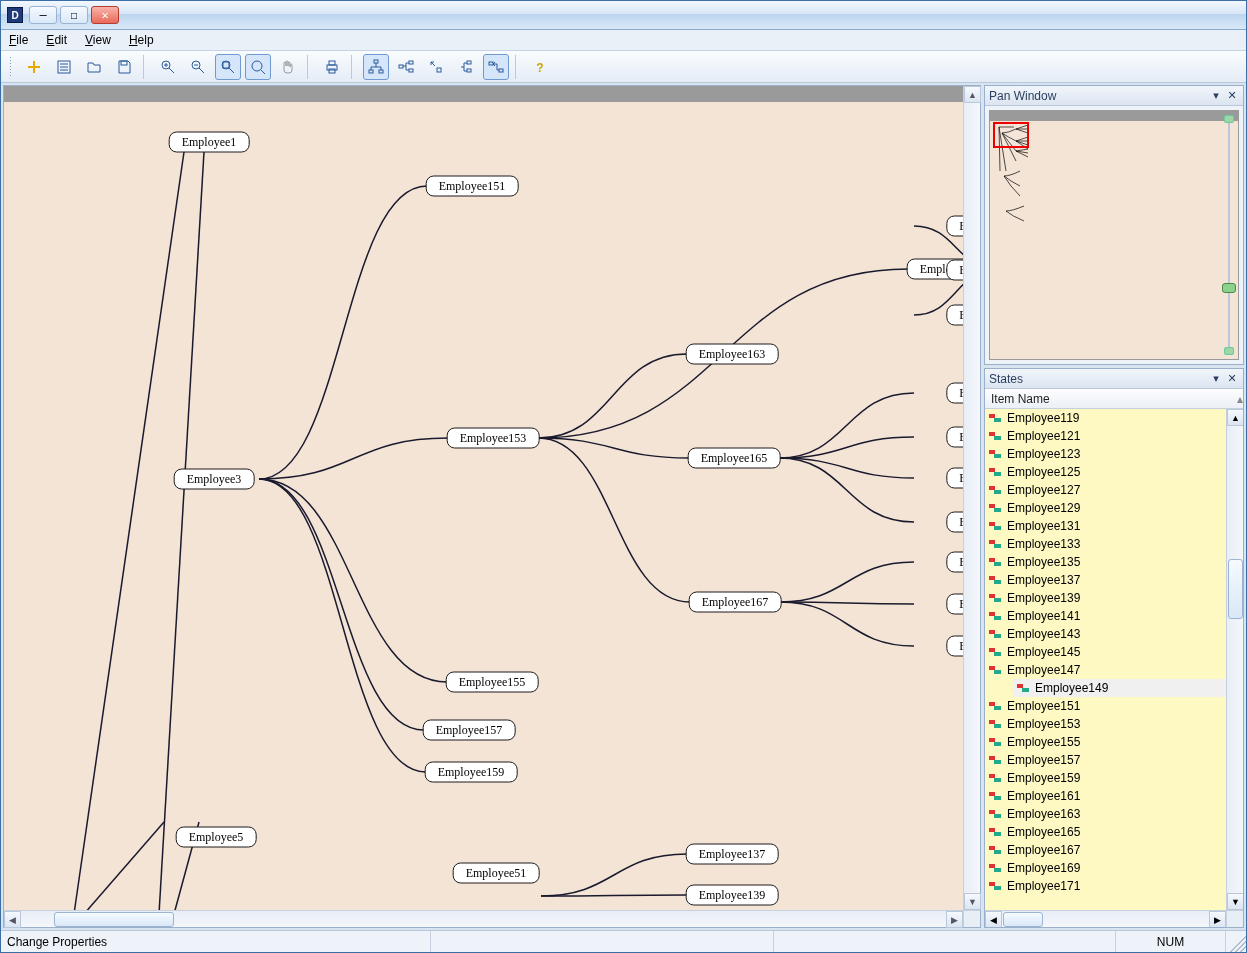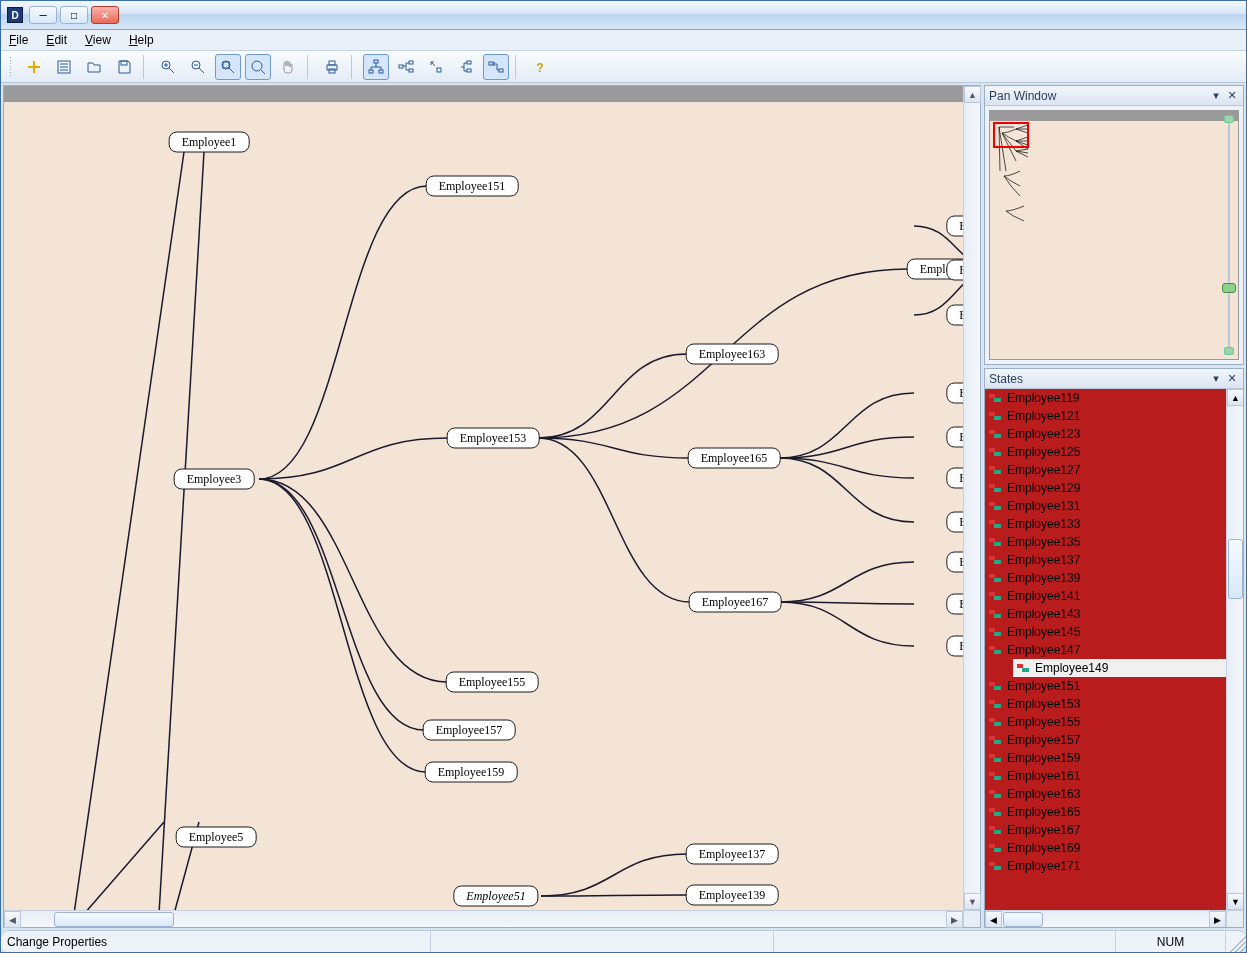--- a/index.html
+++ b/index.html
@@ -108,34 +108,34 @@
   .pan-viewport{position:absolute; left:3px; top:11px; width:36px; height:26px; border:2px solid #e00; background:rgba(255,255,255,0.05);}
   .pan-slider{position:absolute; right:2px; top:4px; bottom:4px; width:14px;}
   .pan-slider .track{position:absolute;left:6px;top:8px;bottom:8px;width:2px;background:#b9c7da;}
   .pan-slider .cap{position:absolute;width:10px;height:8px;left:2px;border:1px solid #6c9;background:#9fd6a8;border-radius:2px;}
   .pan-slider .cap.top{top:0;}
   .pan-slider .cap.bot{bottom:0;}
   .pan-slider .knob{position:absolute;left:0;top:70%;width:14px;height:10px;border:1px solid #4a8a4a;background:#8dd18d;border-radius:3px;}
   .states-body{flex:1;display:flex;flex-direction:column;min-height:0;}
   .states-header{height:20px;background:linear-gradient(#fdfdfe,#ebf0f7);border-bottom:1px solid #c6d0de;
     display:flex;align-items:center;padding-left:6px;font-size:12px;color:#222;}
-  .states-list{flex:1;overflow:hidden;background:#b91c1c;position:relative;}
+  .states-list{flex:1;overflow:hidden;background:#fef9c3;position:relative;}
   .states-vscroll{position:absolute;right:0;top:0;bottom:17px;width:17px;background:linear-gradient(to right,#e8eef6,#f4f7fb);border-left:1px solid #c6d0de;}
   .states-vscroll .thumb{position:absolute;left:1px;top:150px;width:15px;height:60px;border:1px solid #9cb3d1;border-radius:3px;background:linear-gradient(#f5faff,#d9e8f8);}
   .states-hscroll{position:absolute;left:0;right:17px;bottom:0;height:17px;background:linear-gradient(#e8eef6,#f4f7fb);border-top:1px solid #c6d0de;}
   .states-hscroll .thumb{position:absolute;top:1px;left:18px;width:40px;height:15px;border:1px solid #9cb3d1;border-radius:3px;background:linear-gradient(#f5faff,#d9e8f8);}
   .states-corner{position:absolute;right:0;bottom:0;width:17px;height:17px;background:#e8eef6;border-left:1px solid #c6d0de;border-top:1px solid #c6d0de;}
   .strow{height:18px;display:flex;align-items:center;padding-left:4px;gap:4px;border-bottom:1px solid transparent;color:#000;}
   .strow:nth-child(odd){}
   .strow.selected{background:#f0f0f0;margin-left:28px;}
   .strow .ic{width:14px;height:12px;display:inline-block;position:relative;}
   .strow .ic::before{content:"";position:absolute;left:0;top:2px;width:6px;height:4px;background:#d33;}
   .strow .ic::after{content:"";position:absolute;left:5px;top:6px;width:7px;height:4px;background:#2a8;}
   
-  .statusbar{height:22px;border-top:1px solid #b9c7da;background:#eef2f9;display:flex;align-items:center;border-radius:8px;}
+  .statusbar{height:22px;border-top:1px solid #b9c7da;background:#eef2f9;display:flex;align-items:center;}
   .statusbar .cell{padding:0 8px;border-right:1px solid #c6d0de;height:100%;display:flex;align-items:center;}
   .statusbar .cell.first{flex:0 0 430px;padding-left:6px;}
   .statusbar .cell.mid{flex:1;}
   .statusbar .cell.num{flex:0 0 110px;justify-content:center;}
   .statusbar .grip{width:20px;height:100%;background:
     linear-gradient(135deg,transparent 60%,#b0bdd0 60%,#b0bdd0 65%,transparent 65%,transparent 72%,#b0bdd0 72%,#b0bdd0 77%,transparent 77%,transparent 84%,#b0bdd0 84%,#b0bdd0 89%,transparent 89%);
   }
 </style>
 </head>
 <body>
@@ -299,21 +299,21 @@
             <line x1="195" y1="720" x2="170" y2="812" stroke="#1a1a2e" stroke-width="1.5"></line>
           </svg>
       <div class="gnode" style="left: 205px; top: 40px;">Employee1</div>
           <div class="gnode" style="left: 210px; top: 377px;">Employee3</div>
           <div class="gnode" style="left: 212px; top: 735px;">Employee5</div>
           <div class="gnode" style="left: 468px; top: 84px;">Employee151</div>
           <div class="gnode" style="left: 489px; top: 336px;">Employee153</div>
           <div class="gnode" style="left: 488px; top: 580px;">Employee155</div>
           <div class="gnode" style="left: 465px; top: 628px;">Employee157</div>
           <div class="gnode" style="left: 467px; top: 670px;">Employee159</div>
-          <div class="gnode" style="left: 492px; top: 794px; font-style: italic;">Employee51</div>
+          <div class="gnode" style="left: 492px; top: 771px;">Employee51</div>
           <div class="gnode" style="left: 949px; top: 167px;">Employee161</div>
           <div class="gnode" style="left: 728px; top: 252px;">Employee163</div>
           <div class="gnode" style="left: 730px; top: 356px;">Employee165</div>
           <div class="gnode" style="left: 731px; top: 500px;">Employee167</div>
           <div class="gnode" style="left: 728px; top: 752px;">Employee137</div>
           <div class="gnode" style="left: 728px; top: 793px;">Employee139</div>
           <div class="gnode" style="left: 955px; top: 124px; border-top-right-radius: 0px; border-bottom-right-radius: 0px; padding-right: 4px;">E</div>
           <div class="gnode" style="left: 955px; top: 168px; border-top-right-radius: 0px; border-bottom-right-radius: 0px; padding-right: 4px;">E</div>
           <div class="gnode" style="left: 955px; top: 213px; border-top-right-radius: 0px; border-bottom-right-radius: 0px; padding-right: 4px;">E</div>
           <div class="gnode" style="left: 955px; top: 291px; border-top-right-radius: 0px; border-bottom-right-radius: 0px; padding-right: 4px;">E</div>
@@ -373,20 +373,25 @@
       </div>
 
       <div class="panel" style="flex:1;min-height:0;">
         <div class="panel-header">
           <span>States</span>
           <span class="spacer"></span>
           <span class="hbtn">▾</span>
           <span class="hbtn">✕</span>
         </div>
         <div class="states-body">
+          <div class="states-header">
+            <span>Item Name</span>
+            <span class="spacer" style="flex:1"></span>
+              <span style="color:#888">▴</span>
+          </div>
           <div class="states-list" id="stateslist">
               <div style="position: absolute; inset: 0px 17px 17px 0px; overflow: hidden;">
                 <div class="strow">
                   <span class="ic"></span>
                   <span>Employee119</span>
                 </div>
                 <div class="strow">
                   <span class="ic"></span>
                   <span>Employee121</span>
                 </div>

